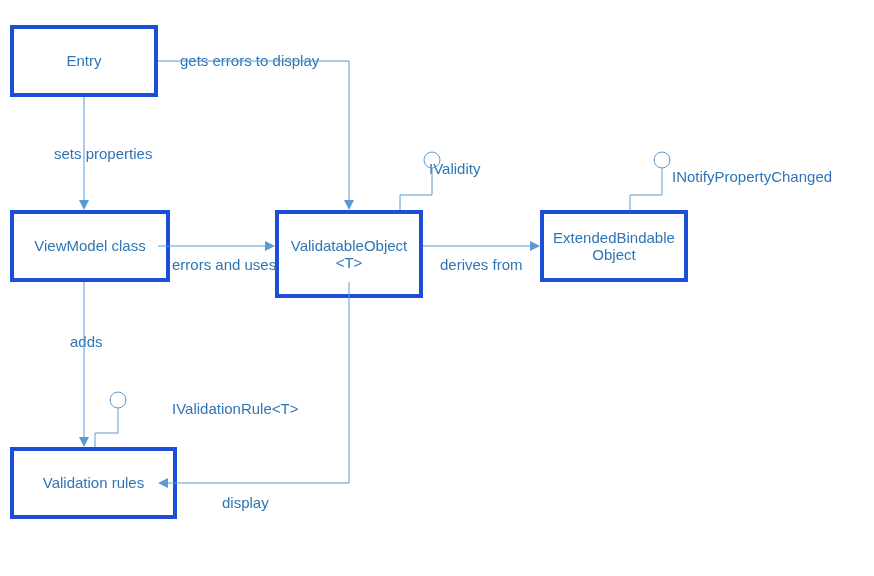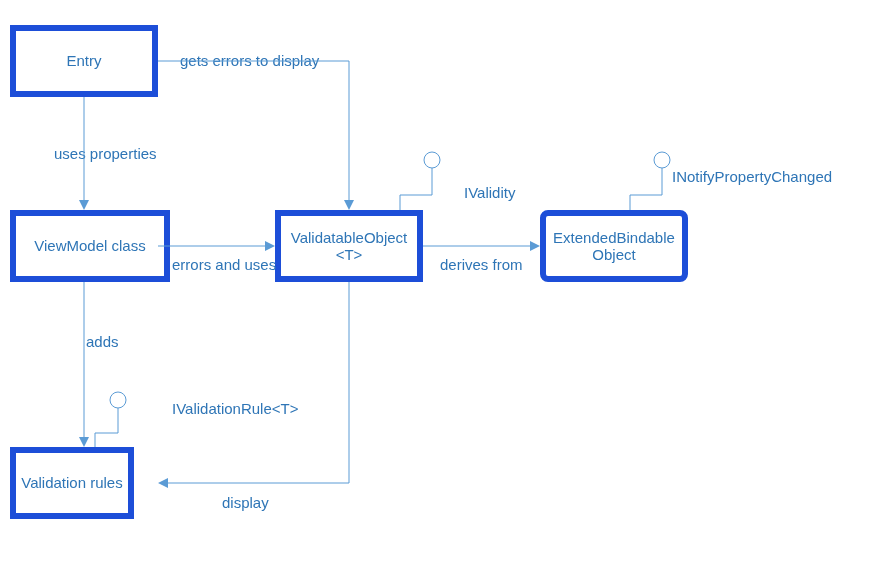--- a/index.html
+++ b/index.html
@@ -9,21 +9,21 @@
     height: 576px;
     background: #ffffff;
     font-family: "Segoe UI", Arial, sans-serif;
     font-size: 15px;
     color: #3f7fbf;
     position: relative;
     overflow: hidden;
   }
   .box {
     position: absolute;
-    border: 6px solid #1d4ed8;
+    border: 4px solid #1d4ed8;
     background: #fff;
     display: flex;
     align-items: center;
     justify-content: center;
     text-align: center;
     color: #2e75b6;
     box-sizing: border-box;
     line-height: 1.15;
     padding: 2px 4px;
   }
@@ -56,45 +56,45 @@
 <body>
 
 <div class="box" style="left:10px; top:25px; width:148px; height:72px;">
   <span>Entry</span>
 </div>
 
 <div class="box" style="left:10px; top:210px; width:160px; height:72px;">
   <span>ViewModel class</span>
 </div>
 
-<div class="box" style="left:275px; top:210px; width:148px; height:72px;">
+<div class="box" style="left:275px; top:210px; width:148px; height:88px;">
   <span>ValidatableObject &lt;T&gt;</span>
 </div>
 
-<div class="box" style="left:540px; top:210px; width:148px; height:72px;border-radius:8px;">
+<div class="box" style="left:540px; top:210px; width:148px; height:72px;">
   <span>ExtendedBindable Object</span>
 </div>
 
-<div class="box" style="left:10px; top:447px; width:124px; height:72px;">
+<div class="box" style="left:10px; top:447px; width:167px; height:72px;">
   <span>Validation rules</span>
 </div>
 
 <div class="label" style="left:180px; top:52px;">gets errors to display</div>
 
-<div class="label" style="left:54px; top:145px;">uses properties</div>
+<div class="label" style="left:54px; top:145px;">sets properties</div>
 
 <div class="label" style="left:172px; top:256px;">errors and uses</div>
 
 <div class="label" style="left:440px; top:256px;text-align:center;">derives from</div>
 
-<div class="label" style="left:86px; top:333px;">adds</div>
+<div class="label" style="left:70px; top:333px;">adds</div>
 
 <div class="label" style="left:222px; top:494px;">display</div>
 
-<div class="label" style="left:464px; top:160px;margin-top:24px;">IValidity</div>
+<div class="label" style="left:429px; top:160px;">IValidity</div>
 
 <div class="label" style="left:672px; top:168px;">INotifyPropertyChanged</div>
 
 <div class="label" style="left:128px; top:400px;margin-left:44px;">IValidationRule&lt;T&gt;</div>
 
 <svg class="overlay">
 
   <polyline points="158,61 349,61 349,200"></polyline>
   <polygon class="arrowhead" points="349,210 344,200 354,200"></polygon>
 

